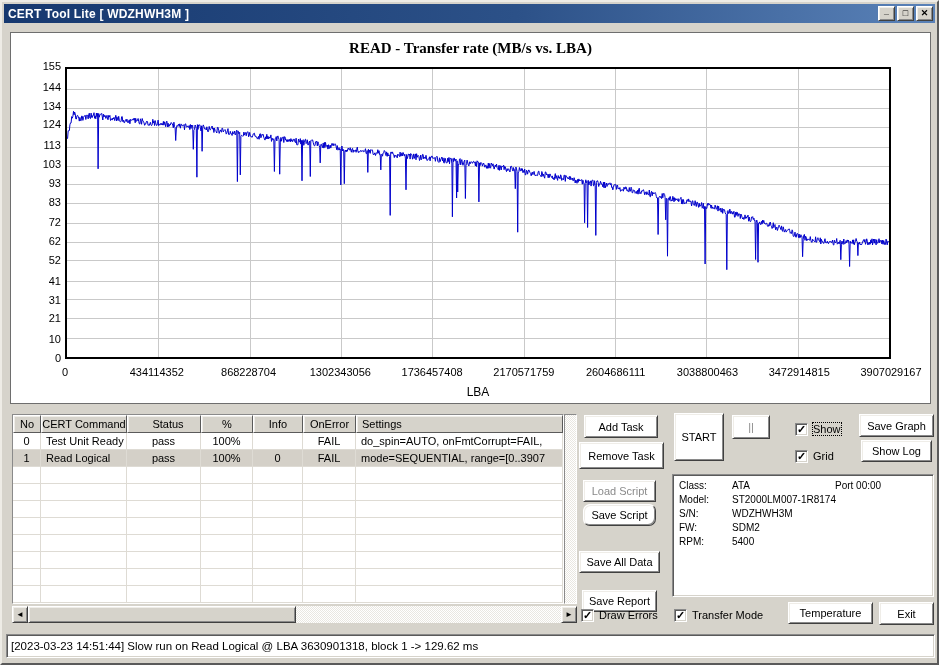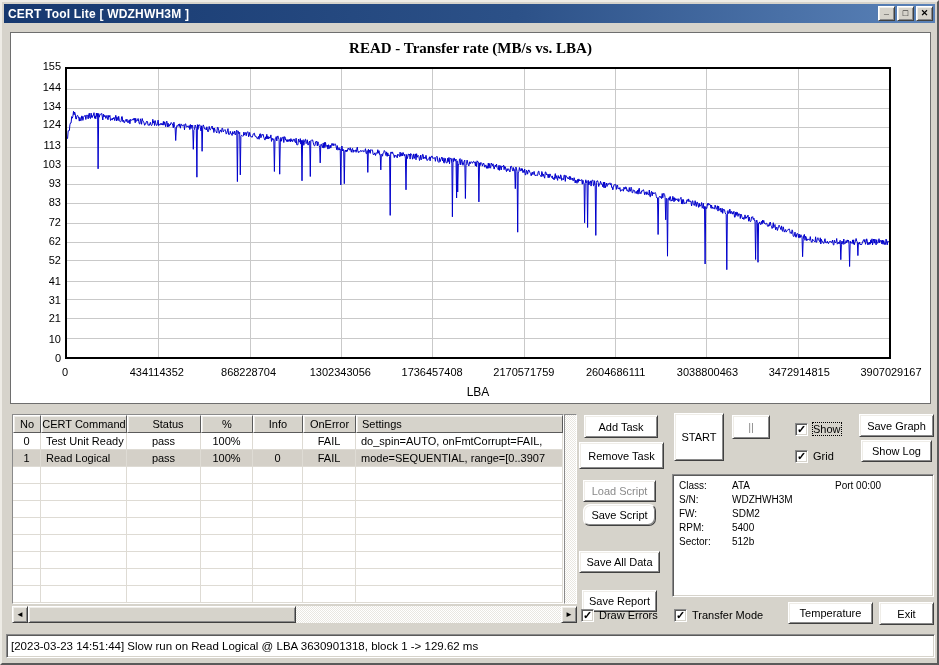--- a/index.html
+++ b/index.html
@@ -319,34 +319,34 @@
   <button class="btn" style="left:577px; top:549px; width:81px; height:22px;">Save All Data</button>
   <button class="btn" style="left:580px; top:575px; width:75px; height:22px;margin-top:13px;">Save Report</button>
 
   <div class="infobox" id="infobox">
       <div class="info-row">
         <span class="info-label">Class:</span>
         <span class="info-value">ATA</span>
         <span class="info-extra" style="left: 156px;">Port 00:00</span>
       </div>
       <div class="info-row">
+        <span class="info-label">Model:</span>
+        <span class="info-value">ST2000LM007-1R8174</span>
+      </div>
+      <div class="info-row">
         <span class="info-label">S/N:</span>
         <span class="info-value">WDZHWH3M</span>
       </div>
       <div class="info-row">
         <span class="info-label">FW:</span>
         <span class="info-value">SDM2</span>
       </div>
       <div class="info-row">
         <span class="info-label">RPM:</span>
         <span class="info-value">5400</span>
-      </div>
-      <div class="info-row">
-        <span class="info-label">Sector:</span>
-        <span class="info-value">512b</span>
       </div>
     </div>
 
   <label class="cb" style="left:579px; top:606px;">
     <span class="cb-box">✓</span>
     <span class="cb-label">Draw Errors</span>
   </label>
   <label class="cb" style="left:672px; top:606px;">
     <span class="cb-box">✓</span>
     <span class="cb-label">Transfer Mode</span>

